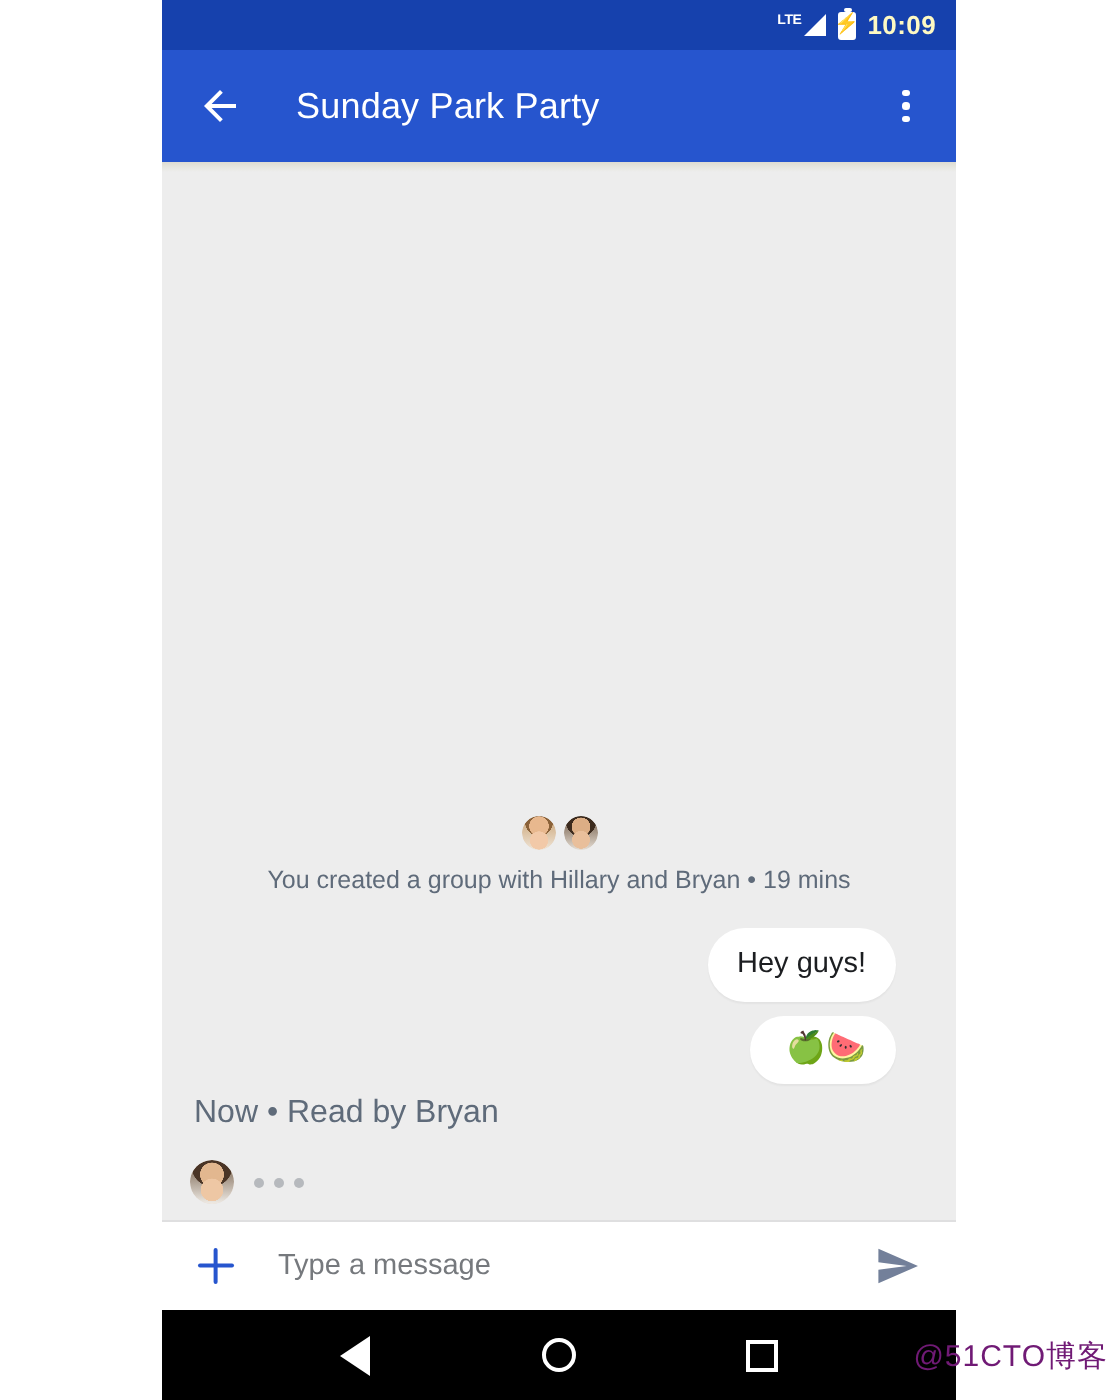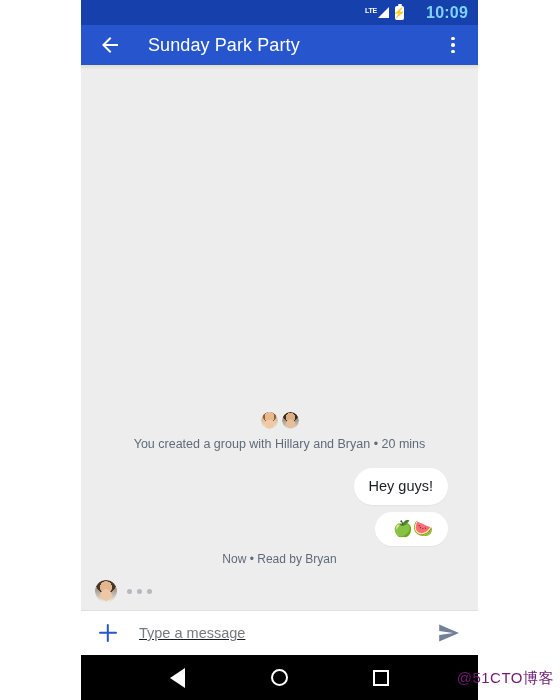--- a/index.html
+++ b/index.html
@@ -94,30 +94,29 @@
   .battery-bolt {
     position: absolute;
     left: 50%;
     top: 50%;
     transform: translate(-50%, -50%);
     font-size: 10px;
     line-height: 1;
     color: #1641ad;
   }
   .clock {
-    font-size: 16px;
-    color: #7dd3fc;
+    font-size: 13px;
+    color: #fef9c3;
     font-weight: bold;
     letter-spacing: 0.2px;
-    margin-left: 16px;
   }
 
   
   .app-bar {
-    height: 40px;
+    height: 56px;
     background: #2655ce;
     display: flex;
     align-items: center;
     padding: 0 14px 0 16px;
     box-sizing: border-box;
     flex: 0 0 auto;
   }
   .back-arrow {
     width: 26px;
     height: 26px;
@@ -242,23 +241,23 @@
     white-space: nowrap;
     cursor: pointer;
   }
   .emoji {
     font-size: 16px;
     line-height: 1;
     margin-left: 3px;
   }
 
   .status-line {
-    text-align: center;
+    text-align: left;
     padding: 0 16px;
-    font-size: 12px;
+    font-size: 16px;
     color: #5f6b7a;
     margin-top: -1px;
     margin-bottom: 14px;
   }
 
   .typing-row {
     display: flex;
     align-items: center;
     padding: 0 14px;
     gap: 10px;
@@ -337,21 +336,20 @@
   .compose-input {
     flex: 1 1 auto;
     border: none;
     outline: none;
     background: transparent;
     font-family: "Liberation Sans", sans-serif;
     font-size: 14.5px;
     color: #1c1e21;
     margin-left: 18px;
     padding: 0;
-    text-decoration: underline;
   }
   .compose-input::placeholder {
     color: #76797d;
     opacity: 1;
   }
   .send-btn {
     width: 26px;
     height: 26px;
     display: flex;
     align-items: center;
@@ -448,21 +446,21 @@
 
       <div class="group-created">
         <div class="group-avatars">
           <div class="mini-avatar av-hillary">
               <span class="face"></span>
             </div>
           <div class="mini-avatar av-bryan">
               <span class="face"></span>
             </div>
         </div>
-        <div class="group-created-text">You created a group with Hillary and Bryan • 20 mins</div>
+        <div class="group-created-text">You created a group with Hillary and Bryan • 19 mins</div>
       </div>
 
       <div class="msg-row out">
         <div class="bubble">
           <span>Hey guys!</span>
         </div>
       </div>
 
       <div class="msg-row out">
         <div class="bubble">

